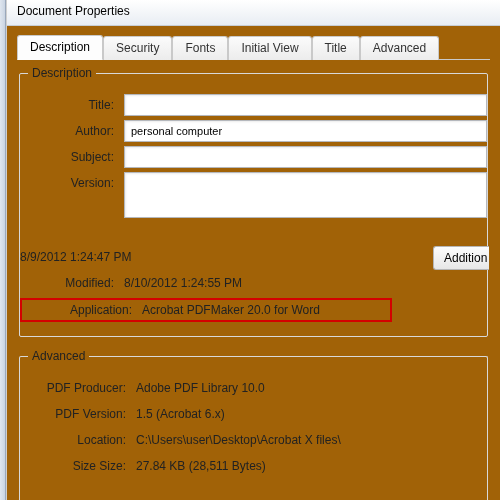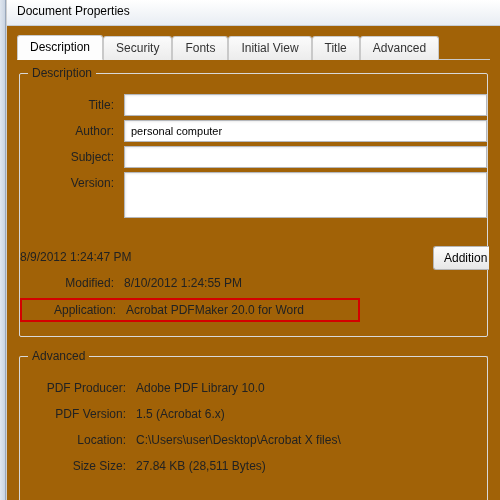--- a/index.html
+++ b/index.html
@@ -113,21 +113,21 @@
     box-shadow: inset 1px 1px 2px rgba(0,0,0,0.08);
     font-size: 12px;
     padding: 4px 6px;
     background: #fff;
     resize: none;
   }
   .kw-row .lbl { align-self: flex-start; padding-top: 4px; }
   .gap { height: 10px; }
   .highlight-box {
     border: 2px solid #d40000;
-    padding: 3px 4px;
+    padding: 3px 20px;
     display: inline-flex;
     align-items: flex-start;
     margin-left: 0;
   }
   .highlight-box .lbl {
     width: 100px;
     text-align: right;
     padding-right: 10px;
   }
   .highlight-box .val { padding-right: 50px; }

